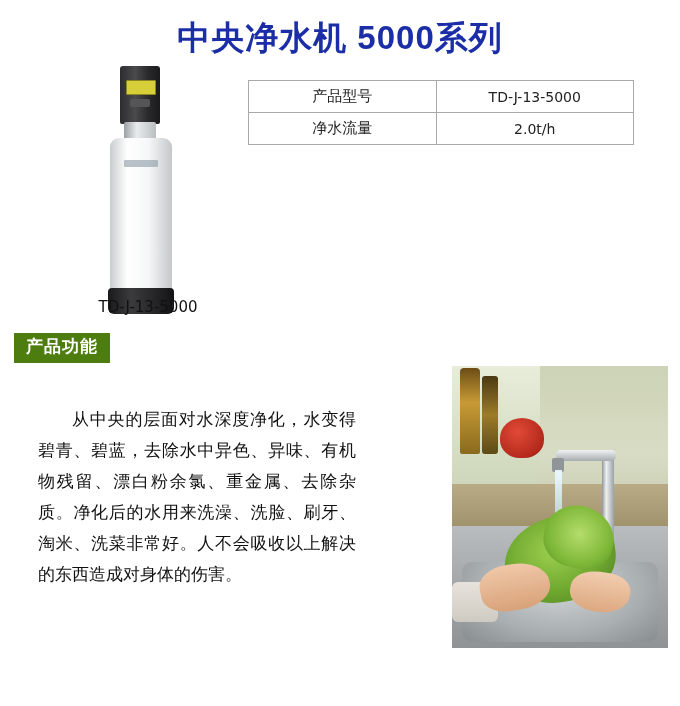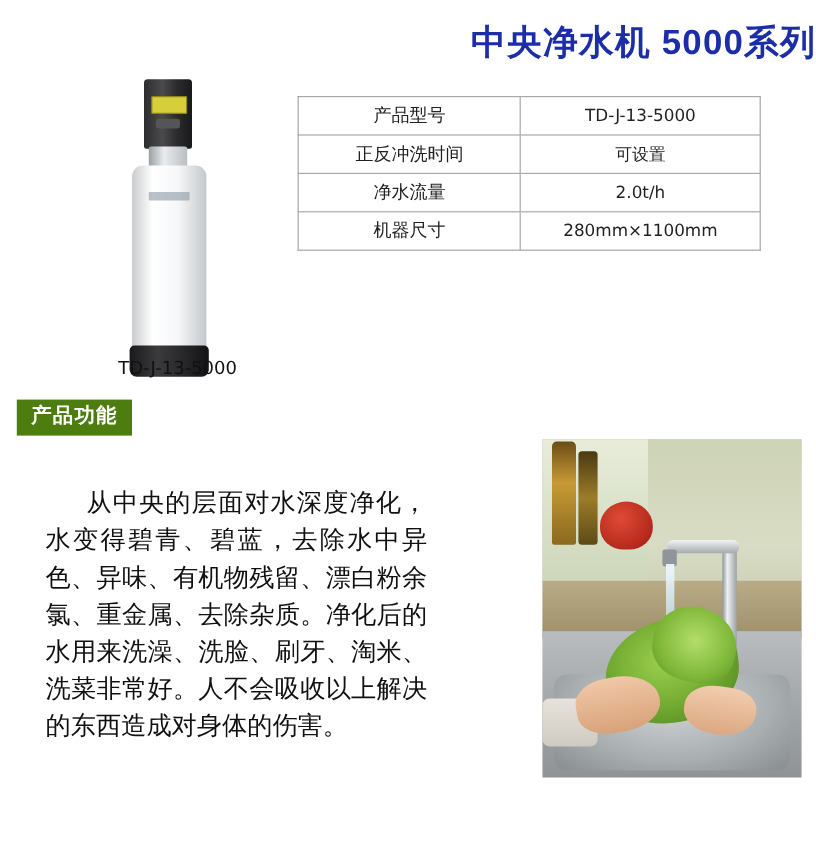--- a/index.html
+++ b/index.html
@@ -19,22 +19,22 @@
     width: 680px;
     height: 706px;
   }
 
   
   .main-title {
     position: absolute;
     left: 0;
     top: 16px;
     width: 680px;
-    text-align: right;
-    font-size: 29px;
+    text-align: center;
+    font-size: 33px;
     font-weight: bold;
     color: #1b2ea8;
     letter-spacing: 1px;
   }
 
   
   .product-figure {
     position: absolute;
     left: 88px;
     top: 66px;
@@ -164,21 +164,21 @@
     left: 14px;
     top: 661px;
   }
 
   
   .body-text {
     position: absolute;
     left: 38px;
     top: 404px;
     width: 318px;
-    font-size: 21px;
+    font-size: 17px;
     line-height: 31px;
     color: #111111;
     text-indent: 34px;
     text-align: justify;
   }
 
   
   .photo {
     position: absolute;
     left: 452px;
@@ -292,30 +292,22 @@
   </div>
   <div class="product-caption">TD-J-13-5000</div>
 
   <table class="spec-table">
     <tbody>
       <tr>
         <td class="key">产品型号</td>
         <td class="val">TD-J-13-5000</td>
       </tr>
       <tr>
-        <td class="key">正反冲洗时间</td>
-        <td class="val">可设置</td>
-      </tr>
-      <tr>
         <td class="key">净水流量</td>
         <td class="val">2.0t/h</td>
-      </tr>
-      <tr>
-        <td class="key">机器尺寸</td>
-        <td class="val">280mm×1100mm</td>
       </tr>
     </tbody>
   </table>
 
   <div class="section-bar fn">产品功能</div>
   <div class="body-text">从中央的层面对水深度净化，水变得碧青、碧蓝，去除水中异色、异味、有机物残留、漂白粉余氯、重金属、去除杂质。净化后的水用来洗澡、洗脸、刷牙、淘米、洗菜非常好。人不会吸收以上解决的东西造成对身体的伤害。</div>
 
   <div class="photo">
     <div class="ph-wall"></div>
     <div class="ph-window"></div>

